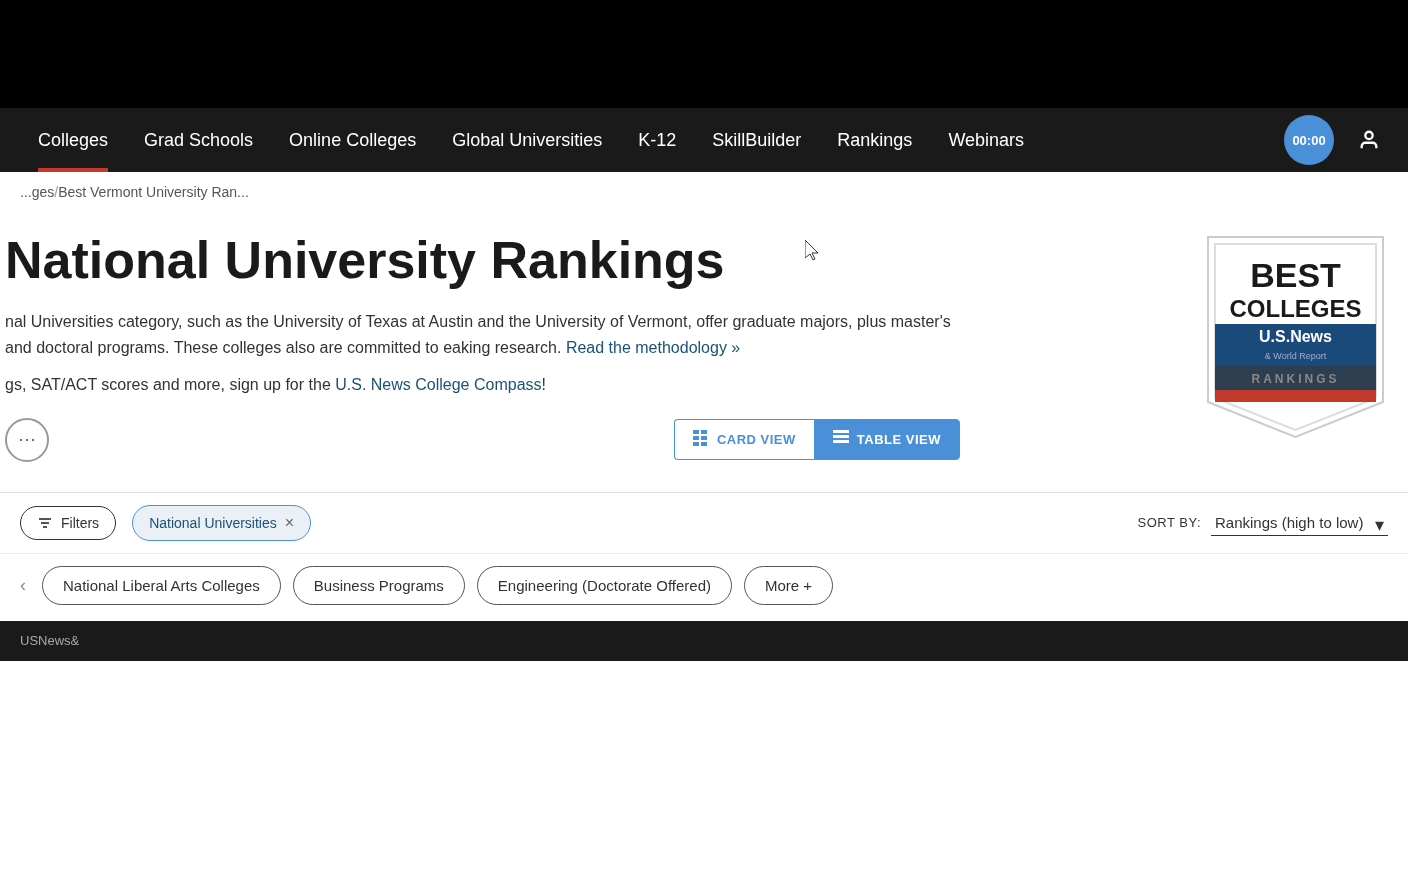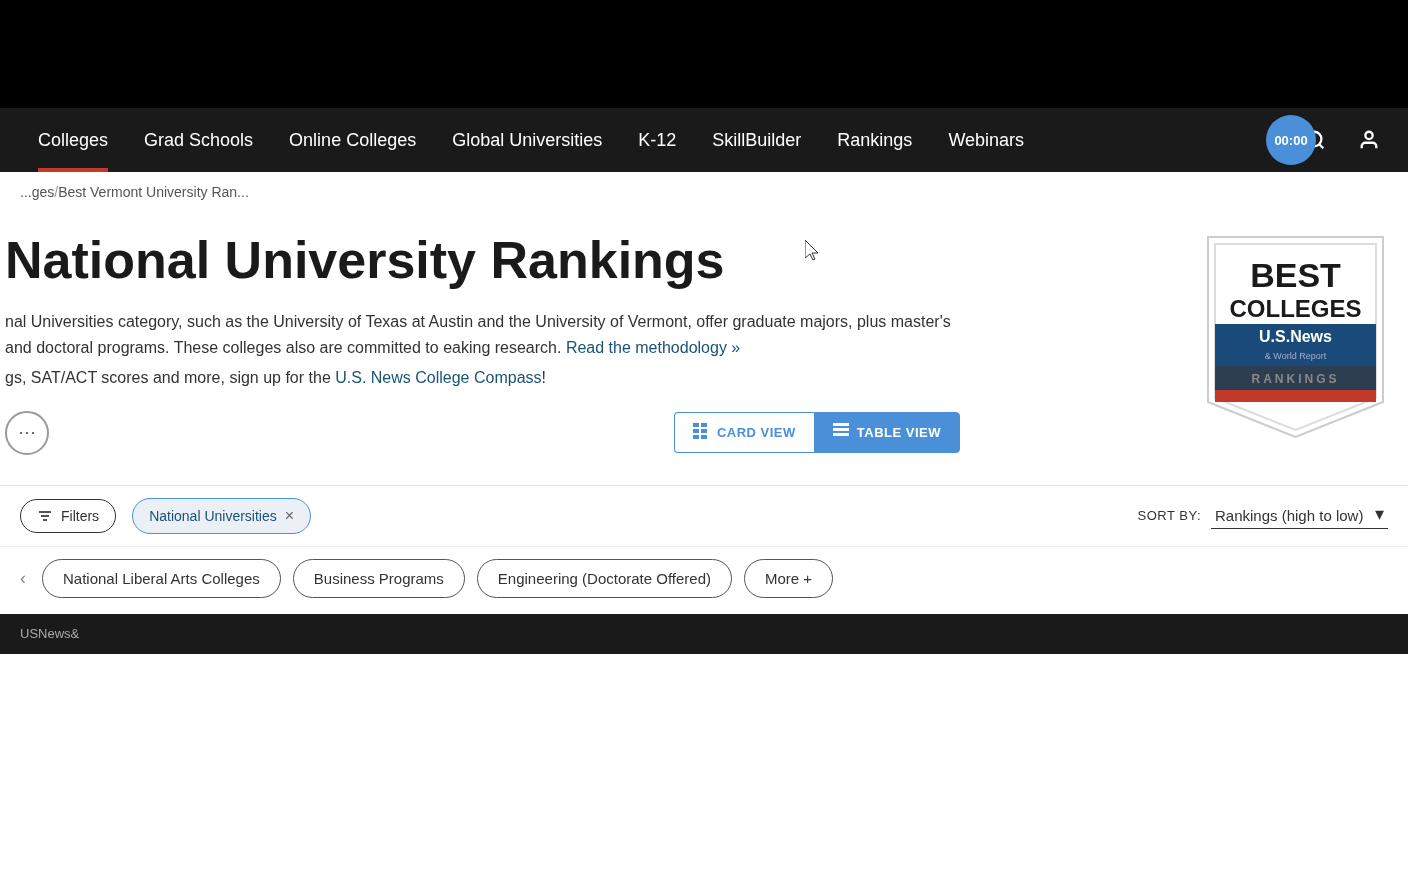--- a/index.html
+++ b/index.html
@@ -85,21 +85,21 @@
       border-radius: 50%;
       width: 50px;
       height: 50px;
       display: flex;
       align-items: center;
       justify-content: center;
       color: #fff;
       font-size: 13px;
       font-weight: bold;
       position: absolute;
-      right: 92px;
+      right: 74px;
       top: 50%;
       transform: translateY(-50%);
     }
 
     
     .breadcrumb {
       padding: 12px 20px;
       font-size: 14px;
       color: #555;
       display: flex;
@@ -145,21 +145,21 @@
       color: #1a1a1a;
       line-height: 1.1;
       margin-bottom: 20px;
       margin-left: -15px;
     }
 
     .description {
       font-size: 16px;
       color: #333;
       line-height: 1.6;
-      margin-bottom: 5px;
+      margin-bottom: 12px;
       margin-left: -15px;
     }
 
     .description a {
       color: #1a5276;
       text-decoration: none;
     }
 
     .sub-description {
       font-size: 16px;
@@ -272,21 +272,21 @@
       padding: 4px 24px 4px 4px;
       background: #fff;
       cursor: pointer;
       appearance: none;
       -webkit-appearance: none;
     }
 
     .sort-wrapper {
       position: relative;
       display: inline-flex;
-      align-items: flex-start;
+      align-items: flex-end;
     }
 
     .sort-chevron {
       position: absolute;
       right: 4px;
       pointer-events: none;
       font-size: 18px;
       color: #333;
     }
 

